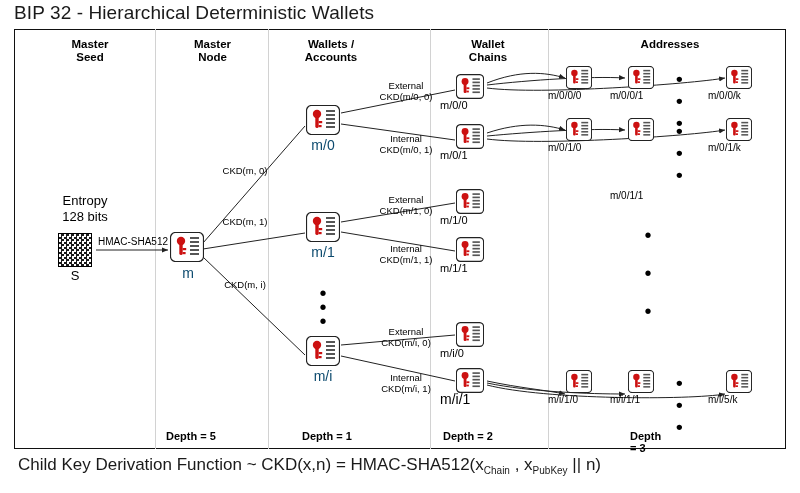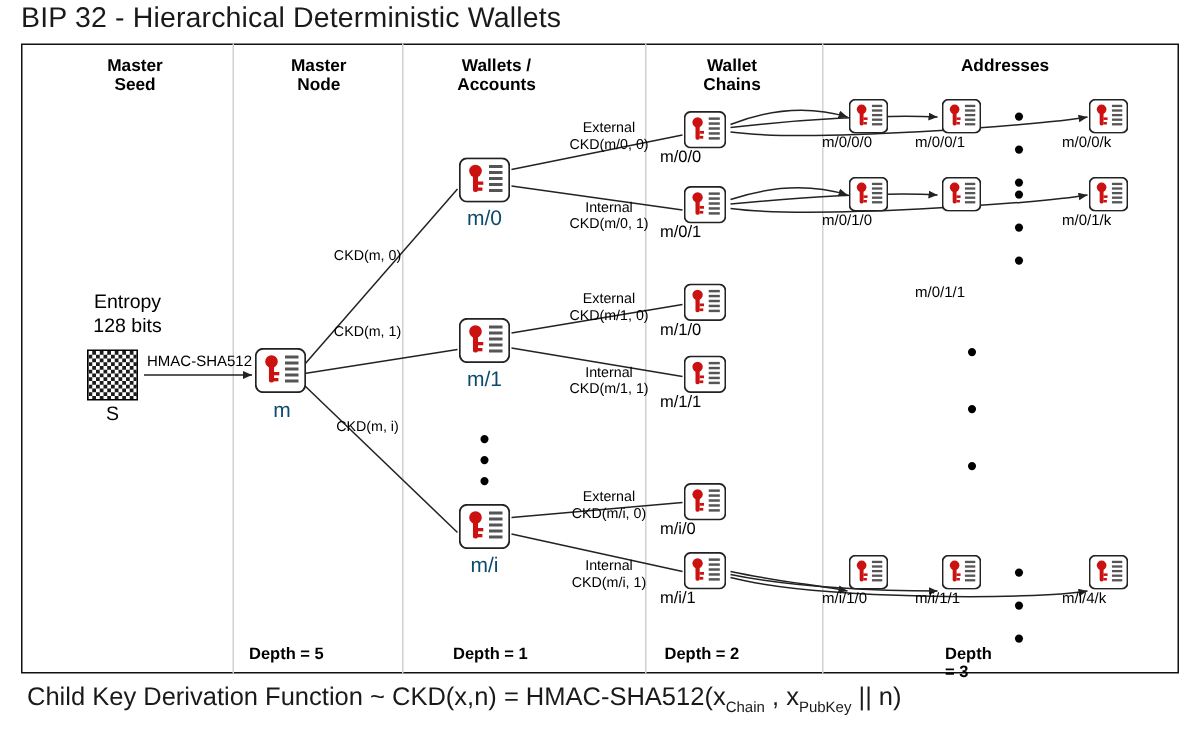--- a/index.html
+++ b/index.html
@@ -453,21 +453,21 @@
         </g>
       <g fill="#555">
           <rect x="20" y="5" width="9" height="2"></rect>
           <rect x="20" y="9" width="9" height="2"></rect>
           <rect x="20" y="13" width="9" height="2"></rect>
           <rect x="20" y="17" width="9" height="2"></rect>
           <rect x="20" y="21" width="9" height="2"></rect>
         </g>
     </svg>
   </div>
-  <div class="small-label" style="left:440px; top:394px; width:60px; font-size:11px;">m/i/1</div>
+  <div class="small-label" style="left:440px; top:394px; width:60px; font-size:14px;">m/i/1</div>
 
   <div class="keyicon" style="left:566px; top:66px;">
     <svg width="26" height="23" viewBox="0 0 34 30">
       <rect x="0.5" y="0.5" width="33" height="29" rx="5" ry="5" fill="#fff" stroke="#222" stroke-width="1.5"></rect>
       <g fill="#cc1111">
           <circle cx="11" cy="9" r="4.2"></circle>
           <rect x="9.3" y="11" width="3.4" height="12" rx="1.4"></rect>
           <rect x="12.6" y="16" width="3.6" height="2.2"></rect>
           <rect x="12.6" y="20" width="3.0" height="2.2"></rect>
         </g>
@@ -645,21 +645,21 @@
         </g>
       <g fill="#555">
           <rect x="20" y="5" width="9" height="2"></rect>
           <rect x="20" y="9" width="9" height="2"></rect>
           <rect x="20" y="13" width="9" height="2"></rect>
           <rect x="20" y="17" width="9" height="2"></rect>
           <rect x="20" y="21" width="9" height="2"></rect>
         </g>
     </svg>
   </div>
-  <div class="small-label" style="left:708px; top:394px; width:62px;">m/i/4/k</div>
+  <div class="small-label" style="left:708px; top:394px; width:62px;">m/i/5/k</div>
 
   <div class="depth" style="left:166px; top:430px;">Depth = 5</div>
   <div class="depth" style="left:302px; top:430px;">Depth = 1</div>
   <div class="depth" style="left:443px; top:430px;">Depth = 2</div>
   <div class="depth" style="left:630px; top:430px;">Depth = 3</div>
 
   <div class="footer">
     <span>Child Key Derivation Function ~   CKD(x,n) = HMAC-SHA512(x</span><span class="sub">Chain</span><span> , x</span><span class="sub">PubKey</span><span> || n)</span>
   </div>
 

